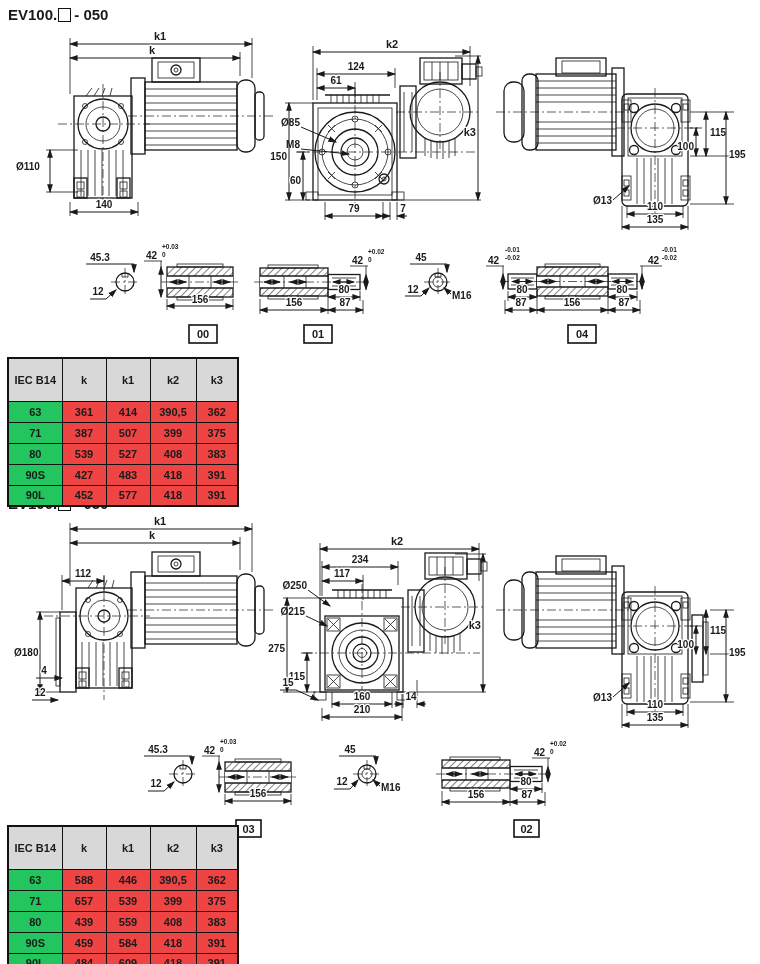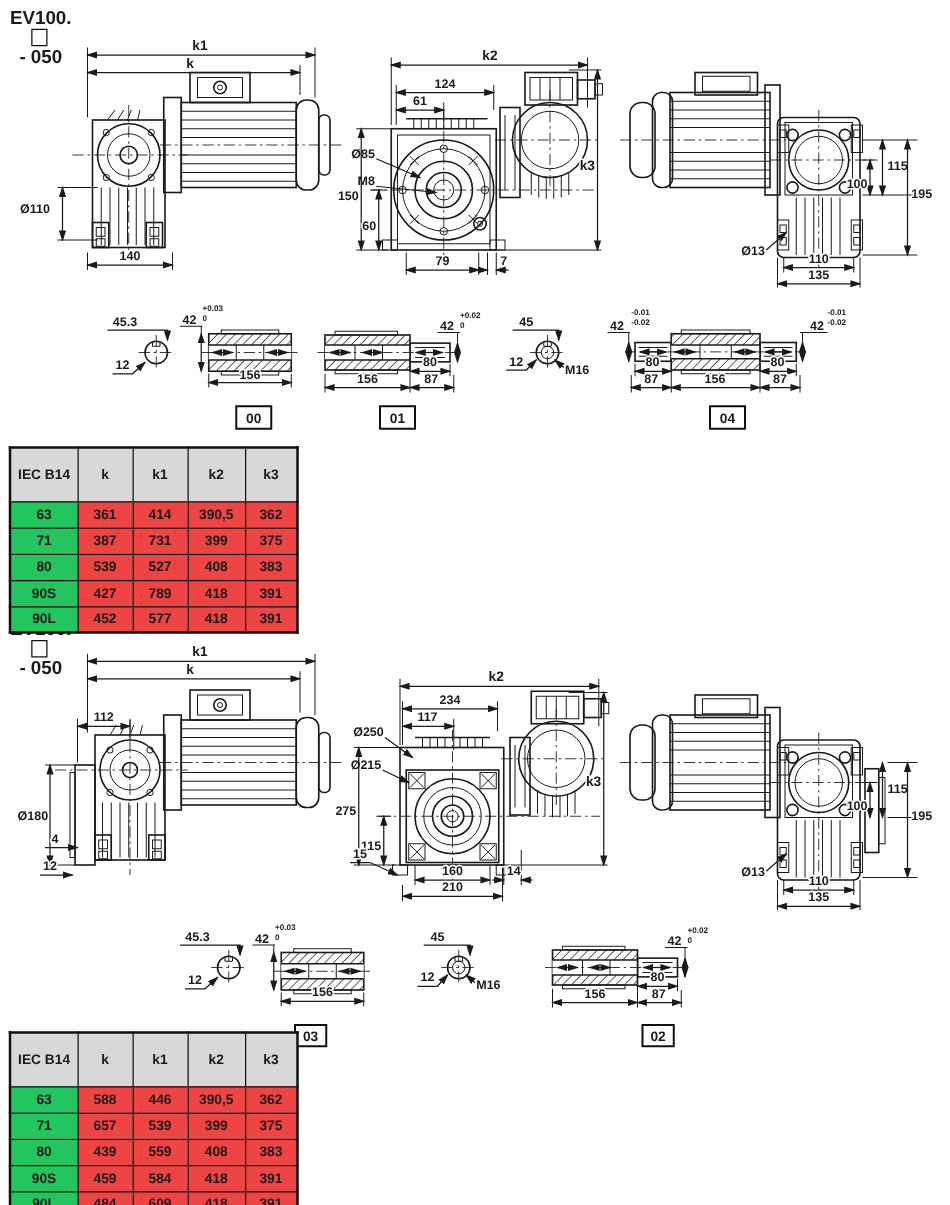--- a/index.html
+++ b/index.html
@@ -1,19 +1,19 @@
 <!DOCTYPE html>
 <html><head>
 <meta charset="utf-8">
 <style>
   html,body{margin:0;padding:0;}
   body{width:760px;height:964px;background:#fff;position:relative;
        font-family:"Liberation Sans",sans-serif;color:#1a1a1a;overflow:hidden;}
   .abs{position:absolute;}
-  .title{font-weight:bold;font-size:15px;display:flex;align-items:center;flex-direction:column;}
+  .title{font-weight:bold;font-size:15px;display:flex;align-items:center;}
   .tbox{display:inline-block;width:11px;height:12px;border:1.6px solid #111;margin:0 3px 0 1px;}
   svg{position:absolute;left:0;top:0;}
   svg text{fill:#1a1a1a;font-family:"Liberation Sans",sans-serif;font-weight:bold;
            paint-order:stroke;stroke:#ffffff;stroke-width:2.5px;stroke-linejoin:round;}
   .d10{font-size:10px;} .d11{font-size:11px;} .d7{font-size:6.5px;}
   .mid{text-anchor:middle;} .end{text-anchor:end;}
   .s{stroke:#1a1a1a;stroke-width:1.3;fill:none;}
   .st{stroke:#1a1a1a;stroke-width:0.8;fill:none;}
   .dim{stroke:#1a1a1a;stroke-width:1;fill:none;}
   .cl{stroke:#1a1a1a;stroke-width:0.7;fill:none;stroke-dasharray:9 3 2 3;}
@@ -539,35 +539,35 @@
       <tr>
         <th>63</th>
         <td>361</td>
         <td>414</td>
         <td>390,5</td>
         <td>362</td>
       </tr>
       <tr>
         <th>71</th>
         <td>387</td>
-        <td>731</td>
+        <td>507</td>
         <td>399</td>
         <td>375</td>
       </tr>
       <tr>
         <th>80</th>
         <td>539</td>
         <td>527</td>
         <td>408</td>
         <td>383</td>
       </tr>
       <tr>
         <th>90S</th>
         <td>427</td>
-        <td>789</td>
+        <td>483</td>
         <td>418</td>
         <td>391</td>
       </tr>
       <tr>
         <th>90L</th>
         <td>452</td>
         <td>577</td>
         <td>418</td>
         <td>391</td>
       </tr>

